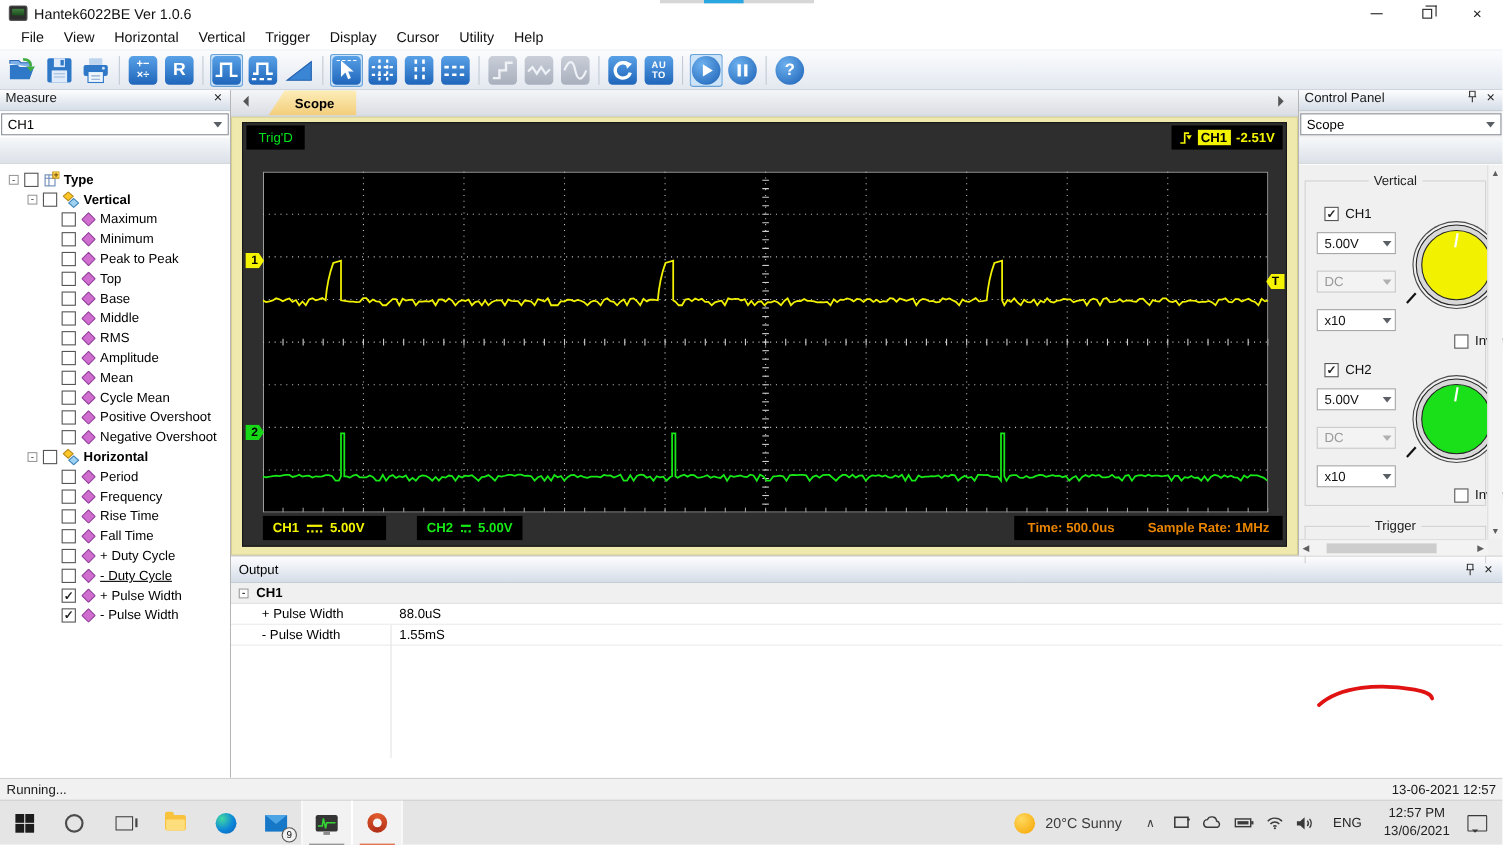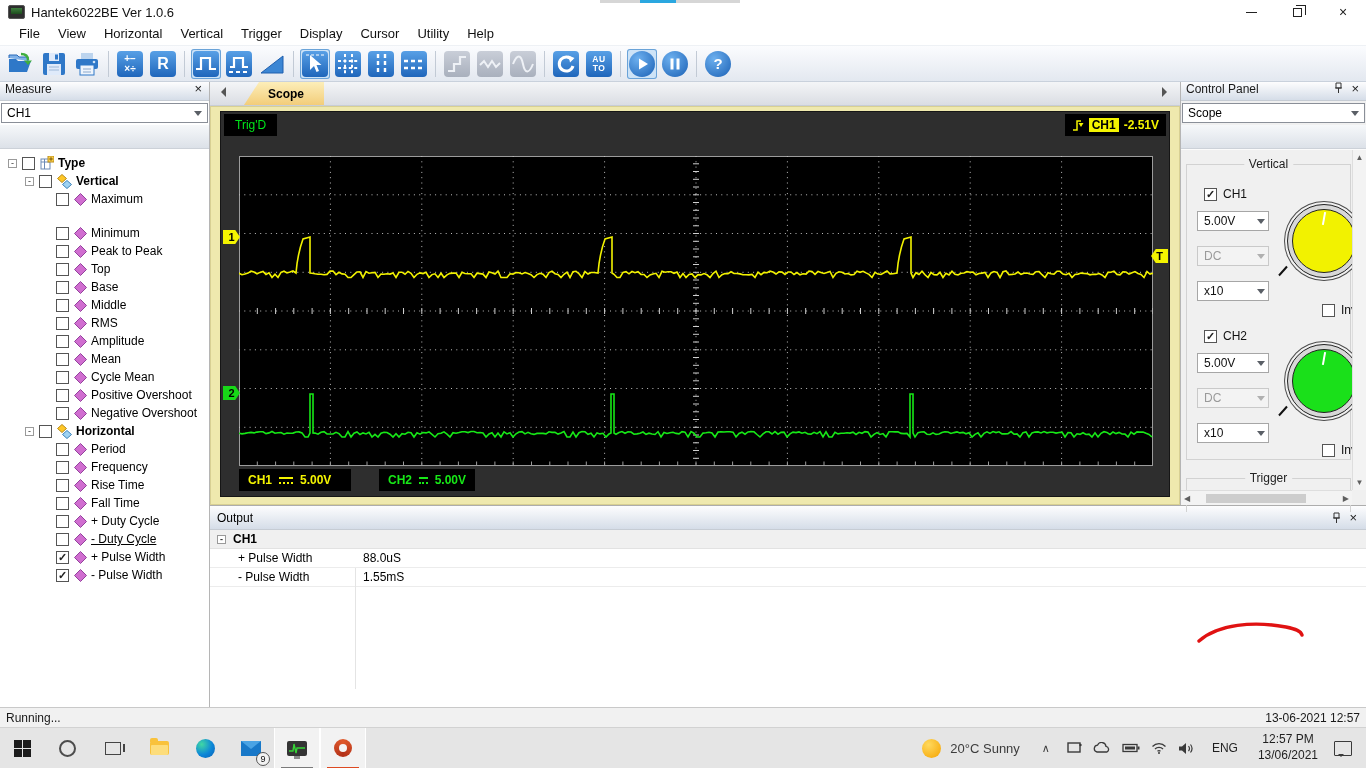--- a/index.html
+++ b/index.html
@@ -372,21 +372,21 @@
         <div class="tree-row" style="padding-left: 42px;">
           <span class="exp-sp"></span>
           <span class="cbx"></span>
           <span class="tico">
             <svg width="13" height="13" viewBox="0 0 13 13">
               <polygon points="6.5,0.5 12.5,6.5 6.5,12.5 0.5,6.5" fill="#d06ed0" stroke="#93419c"></polygon>
             </svg>
           </span>
           <span class="lbl">Maximum</span>
         </div>
-        <div class="tree-row" style="padding-left: 42px; margin-top: 16px;">
+        <div class="tree-row" style="padding-left: 42px;">
           <span class="exp-sp"></span>
           <span class="cbx"></span>
           <span class="tico">
             <svg width="13" height="13" viewBox="0 0 13 13">
               <polygon points="6.5,0.5 12.5,6.5 6.5,12.5 0.5,6.5" fill="#d06ed0" stroke="#93419c"></polygon>
             </svg>
           </span>
           <span class="lbl">Minimum</span>
         </div>
         <div class="tree-row" style="padding-left: 42px;">
@@ -771,20 +771,24 @@
             <div class="ch-read ch1r">
               <span>CH1</span>
               <span class="dc-ico"></span>
               <span>5.00V</span>
             </div>
             <div class="ch-read ch2r">
               <span>CH2</span>
               <span class="dc-ico"></span>
               <span>5.00V</span>
             </div>
+            <div class="time-read">
+              <span>Time: 500.0us</span>
+              <span>Sample Rate: 1MHz</span>
+            </div>
           </div>
         </div>
       </div>
 
       <div class="control-panel">
         <div class="panel-header">
           <span>Control Panel</span>
           <span class="sp"></span>
           <svg class="pinico" width="9" height="12" viewBox="0 0 9 12">
               <path d="M2 1 h5 v5 h-5 z M4.5 6 v5 M1 6 h7" stroke="#333" fill="none"></path>

